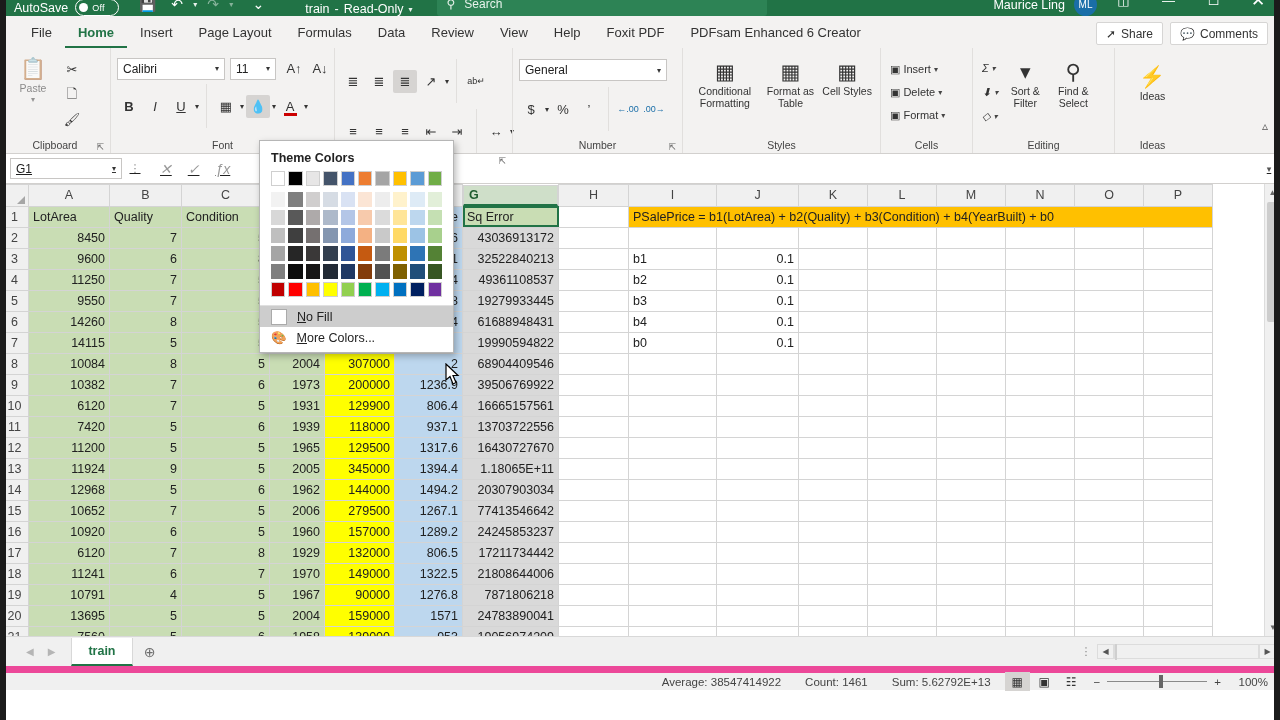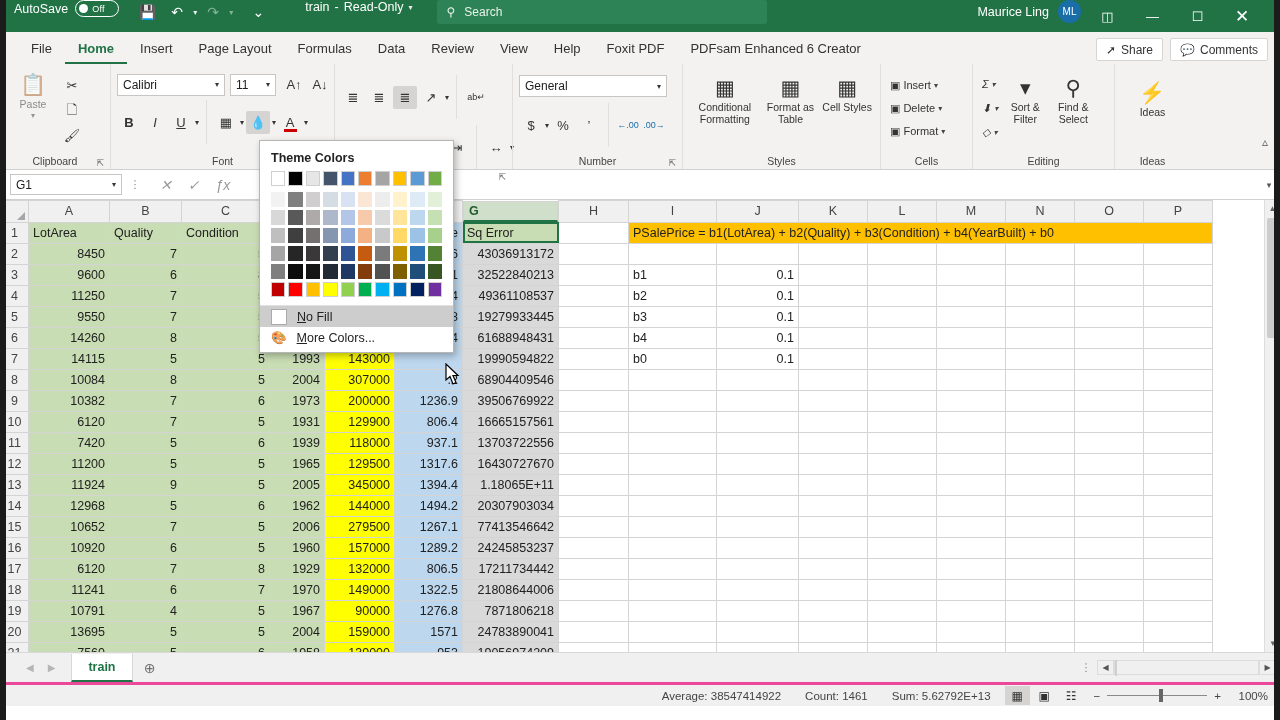--- a/index.html
+++ b/index.html
@@ -8,22 +8,22 @@
     font-family:"Liberation Sans", sans-serif;
     font-size:12px; color:#212121; background:#fff;
     position:relative;
   }
   
   .edge-l { position:absolute; left:0; top:0; width:6px; height:720px; background:#1b1b1b; z-index:60; }
   .edge-r { position:absolute; right:0; top:0; width:6px; height:720px; background:#1b1b1b; z-index:60; }
 
   
   .titlebar {
-    height:32px; background:#217346; color:#fff;
-    display:flex; align-items:flex-start; padding:0 16px 0 14px;
+    height:16px; background:#217346; color:#fff;
+    display:flex; align-items:flex-end; padding:0 0 0 14px;
   }
   .autosave { display:flex; align-items:center; gap:7px; font-size:12.5px; }
   .toggle {
     width:44px; height:17px; border-radius:9px; border:1px solid #fff;
     display:flex; align-items:center; padding:0 3px; gap:4px; background:transparent;
   }
   .toggle .knob { width:9px; height:9px; border-radius:50%; background:#fff; }
   .toggle .t-lbl { font-size:9px; letter-spacing:.2px; }
   .qat { display:flex; align-items:center; gap:3px; margin-left:16px; }
   .qbtn {
@@ -87,21 +87,21 @@
     font-size:13px; color:#333; border-radius:2px;
   }
   .ibox.on { background:#d6d4d2; }
   .sel {
     height:22px; border:1px solid #c8c6c4; background:#fff; display:flex;
     align-items:center; padding:0 5px; font-size:12px; justify-content:space-between;
   }
   .divider { width:1px; height:44px; background:#e1dfdd; margin:0 5px; align-self:center;}
 
   
-  .fbar { height:30px; background:#fff; display:flex; align-items:center; border-bottom:1px solid #d2d0ce; }
+  .fbar { height:30px; background:#fff; display:flex; align-items:center; border-bottom:1px solid #d2d0ce;text-decoration:underline; }
   .namebox {
     margin-left:10px; width:112px; height:21px; border:1px solid #c8c6c4; background:#fff;
     display:flex; align-items:center; justify-content:space-between; padding:0 5px; font-size:12px;
   }
   .fb-dots { width:26px; text-align:center; color:#888; font-size:11px;}
   .fbicons { display:flex; align-items:center; gap:16px; padding:0 12px; color:#9a9a9a; font-size:14px;}
   .fb-input { flex:1; height:21px; font-size:12px; padding-left:6px; }
   .fb-arrow { width:22px; text-align:center; color:#555; font-size:9px;}
 
   
@@ -165,21 +165,21 @@
   .addsheet { width:34px; text-align:center; color:#707070; font-size:14px;}
   .hsc-wrap { margin-left:auto; display:flex; align-items:center; gap:0; padding-right:4px;}
   .hsc-dots { color:#888; font-size:11px; width:22px; text-align:center;}
   .hsc-btn { width:17px; height:15px; background:#f0f0f0; border:1px solid #dcdcdc; font-size:8px; color:#555; text-align:center; line-height:14px;}
   .hsc-track { width:145px; height:15px; background:#f0f0f0; border:1px solid #dcdcdc;}
   .hsc-thumb { width:76px; height:13px; background:#fff; border:1px solid #cfcfcf;}
 
   
   .statusbar {
     height:24px; background:#f0f0f0; display:flex; align-items:center;
-    font-size:11.5px; color:#444; border-top:3px solid #ec4899;
+    font-size:11.5px; color:#444; border-top:7px solid #ec4899;
   }
   .stats { margin-left:auto; display:flex; gap:24px; padding-right:14px; }
   .viewbtns { display:flex; gap:2px; padding-right:10px;}
   .vbtn { width:25px; height:19px; display:flex; align-items:center; justify-content:center; font-size:12px; color:#333;}
   .vbtn.on { background:#d6d4d2; }
   .zoomwrap { display:flex; align-items:center; gap:7px; padding-right:12px;}
   .ztrack { width:100px; height:1px; background:#8a8a8a; position:relative;}
   .zthumb { position:absolute; left:52px; top:-6px; width:4px; height:13px; background:#666;}
   .zlabel { width:40px; text-align:right; }
 </style>

